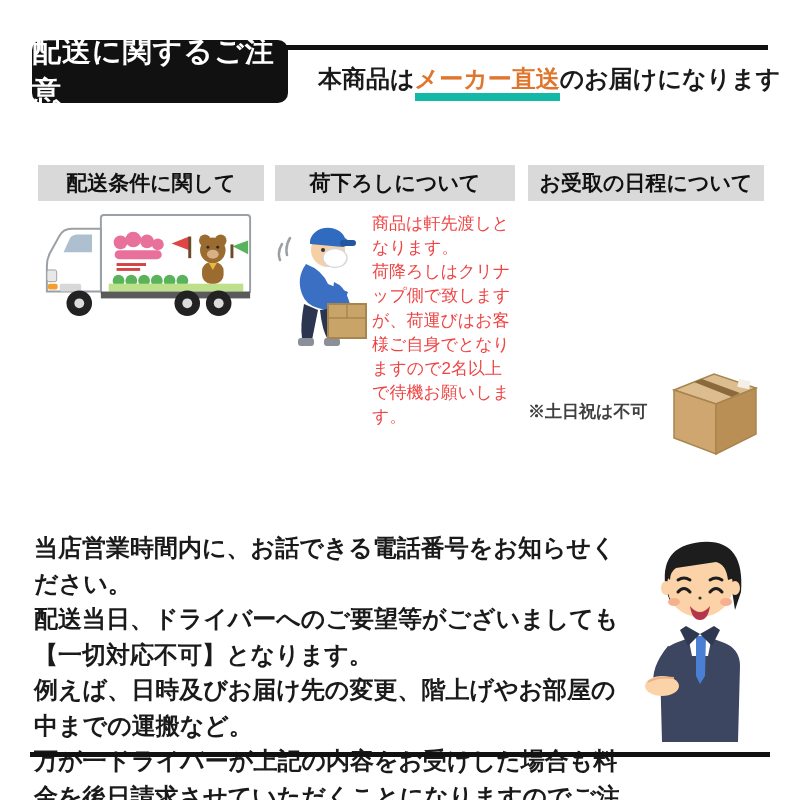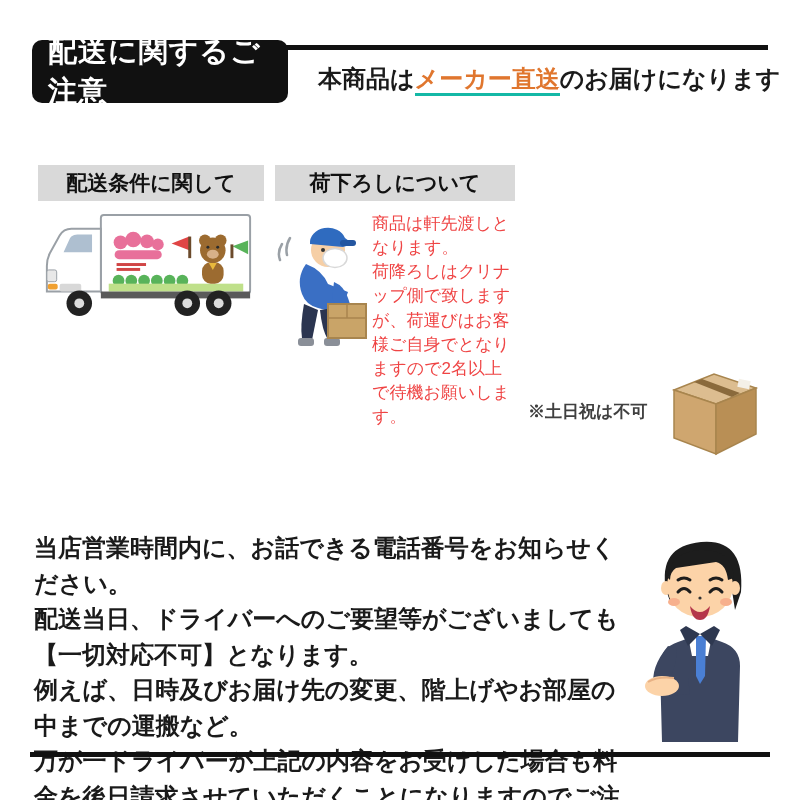--- a/index.html
+++ b/index.html
@@ -8,32 +8,32 @@
     position: relative; width: 800px; height: 800px;
     background: #ffffff; overflow: hidden;
     font-family: "Liberation Sans", sans-serif;
     color: #1a1a1a;
   }
   
   .title-box {
     position: absolute; left: 32px; top: 40px; width: 256px; height: 63px;
     background: #111; color: #fff; border-radius: 10px;
     font-size: 29px; font-weight: bold; letter-spacing: 1px;
-    display: flex; align-items: center; justify-content: center; padding-left: 16px;
+    display: flex; align-items: center; justify-content: center;
   }
   .header-line {
     position: absolute; left: 270px; top: 45px; width: 498px; height: 5px;
     background: #111;
   }
   .headline {
     position: absolute; left: 318px; top: 63px; width: 460px;
     font-size: 24px; font-weight: bold; white-space: nowrap;
   }
   .headline .hl {
-    color: #e0762e; border-bottom: 3px solid #14b8a6; padding-bottom: 1px;
+    color: #e0762e; border-bottom: 8px solid #14b8a6; padding-bottom: 1px;
   }
   
   .col-header {
     position: absolute; top: 165px; height: 36px;
     background: #d9d9d9; color: #111;
     font-size: 21px; font-weight: bold;
     display: flex; align-items: center; justify-content: center;
   }
   .col-header.c1 { left: 38px;  width: 226px; }
   .col-header.c2 { left: 275px; width: 240px; }
@@ -70,20 +70,21 @@
 <body>
 
 <div class="page">
 
   <div class="header-line"></div>
   <div class="title-box">配送に関するご注意</div>
   <div class="headline"><span>本商品は</span><span class="hl">メーカー直送</span><span>のお届けになります</span></div>
 
   <div class="col-header c1">配送条件に関して</div>
   <div class="col-header c2">荷下ろしについて</div>
+  <div class="col-header c3">お受取の日程について</div>
 
   <div class="truck-wrap">
     <svg viewBox="0 0 220 112" width="216" height="112">
       <rect x="62" y="4" width="152" height="80" rx="3" fill="#ffffff" stroke="#9aa0a6" stroke-width="2"></rect>
       <rect x="70" y="24" width="137" height="44" fill="#ffffff"></rect>
       <circle cx="82" cy="32" r="7" fill="#e8709a"></circle>
         <circle cx="95" cy="29" r="8" fill="#e8709a"></circle>
       <circle cx="109" cy="31" r="7" fill="#e8709a"></circle>
         <circle cx="120" cy="34" r="6" fill="#e8709a"></circle>
       <rect x="76" y="40" width="48" height="9" rx="4.5" fill="#e8709a"></rect>

